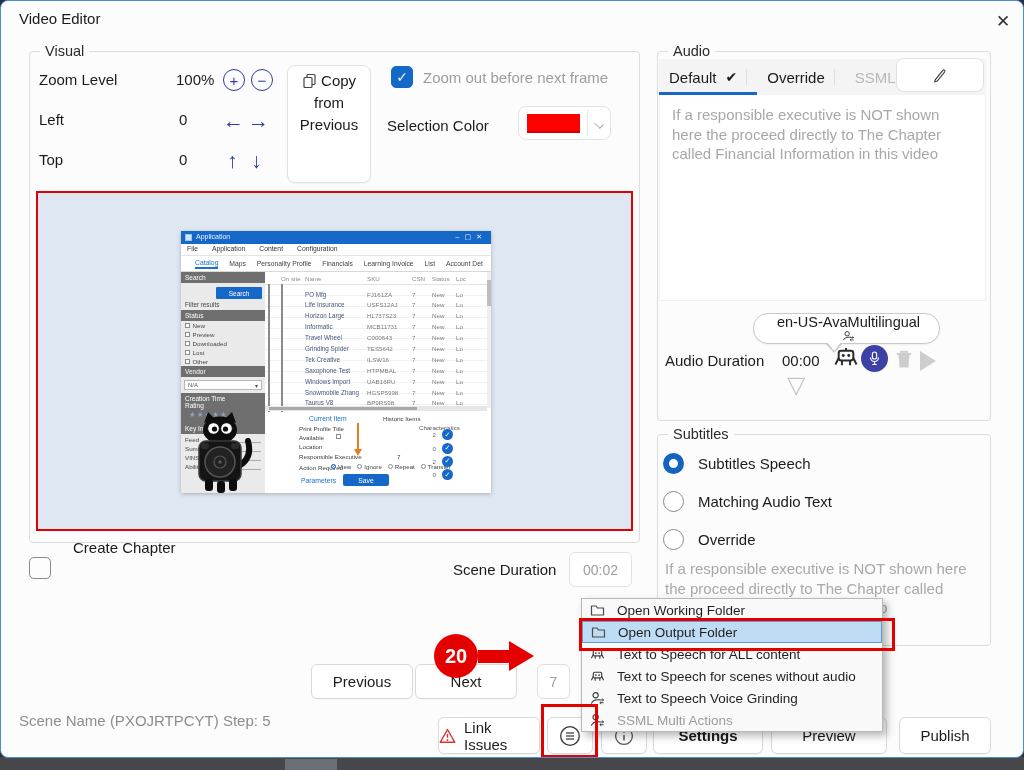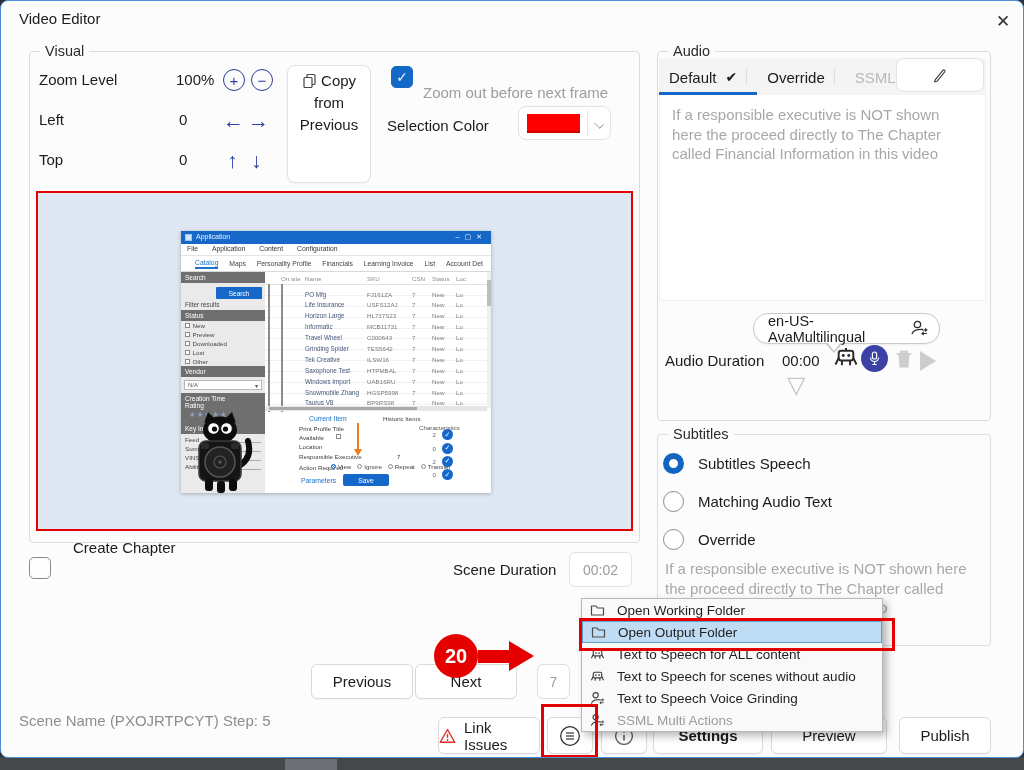--- a/index.html
+++ b/index.html
@@ -103,21 +103,21 @@
   .atab .tabcheck { display:none; font-size:14px; color:#1b1b1b; }
   .atab.checked .tabcheck { display:inline; }
   .atab.active::after { content:""; position:absolute; left:0; right:0; bottom:0; height:3px; background:#1568c8; }
   .atab.disabled { color:#b9b9b9; }
   .tab-sep { width:1px; height:16px; background:#dedede; }
   .edit-btn { left:895px; top:57px; width:88px; height:34px; background:#fff; border:1px solid #e2e2e2; border-radius:8px;
               display:flex; align-items:center; justify-content:center; }
   .txt-area { background:#fff; border:1px solid #f0f0f0; border-top:none; }
   .placeholder { font-size:15px; line-height:19.5px; color:#a8a8a8; }
   .voice-pill { left:752px; top:312px; width:187px; height:31px; background:#fff; border:1px solid #c9c9c9; border-radius:15px;
-                display:flex; align-items:center; justify-content:space-between; padding:0 10px 0 14px; box-shadow:0 1px 2px rgba(0,0,0,.06); }
+                display:flex; align-items:center; justify-content:space-between; padding:0 10px 0 14px; box-shadow:0 1px 2px rgba(0,0,0,.06);flex-direction:column; }
   .voice-pill span { font-size:14.5px; color:#1b1b1b; }
   .pill-ptr1 { left:824px; top:342px; width:0; height:0; border-left:9px solid transparent; border-right:9px solid transparent; border-top:10px solid #c9c9c9; }
   .pill-ptr2 { left:826px; top:341px; width:0; height:0; border-left:7px solid transparent; border-right:7px solid transparent; border-top:9px solid #fff; }
   .mic-circle { left:860px; top:344px; width:27px; height:27px; border-radius:50%; background:#3b41a5; display:flex; align-items:center; justify-content:center; }
   .tri-down { left:786px; top:372px; font-size:24px; color:#c6c6c6; line-height:1; }
 
   
   .radio { width:21px; height:21px; border-radius:50%; background:#fff; border:1px solid #8a8a8a; }
   .sub-opt { position:absolute; display:flex; align-items:center; gap:14px; }
   .sub-opt .s-label { font-size:15px; color:#1b1b1b; }
@@ -185,21 +185,21 @@
       <span><svg width="15" height="16" viewBox="0 0 15 16" style="vertical-align:-3px;">
             <rect x="5" y="1.5" width="8" height="10" rx="1" fill="#fff" stroke="#444" stroke-width="1.2"></rect>
             <rect x="2" y="4.5" width="8" height="10" rx="1" fill="#fff" stroke="#444" stroke-width="1.2"></rect>
           </svg>
       <span>Copy from Previous</span></span>
     </div>
 
     <div class="abs checkbox checked" style="left:390px;top:65px;">
       <span>✓</span>
     </div>
-    <div class="abs" style="left:422px;top:68px;font-size:15px;color:#9d9d9d;margin-top:15px;">Zoom out before next frame</div>
+    <div class="abs" style="left:422px;top:68px;font-size:15px;color:#9d9d9d;">Zoom out before next frame</div>
 
     <div class="abs lbl" style="left:386px;top:116px;">Selection Color</div>
     <div class="abs color-ctl">
       <div class="abs color-swatch"></div>
       <div class="abs color-div"></div>
       <div class="abs chev"></div>
     </div>
 
     <div class="abs preview-box">
       <div class="abs mini-app">

